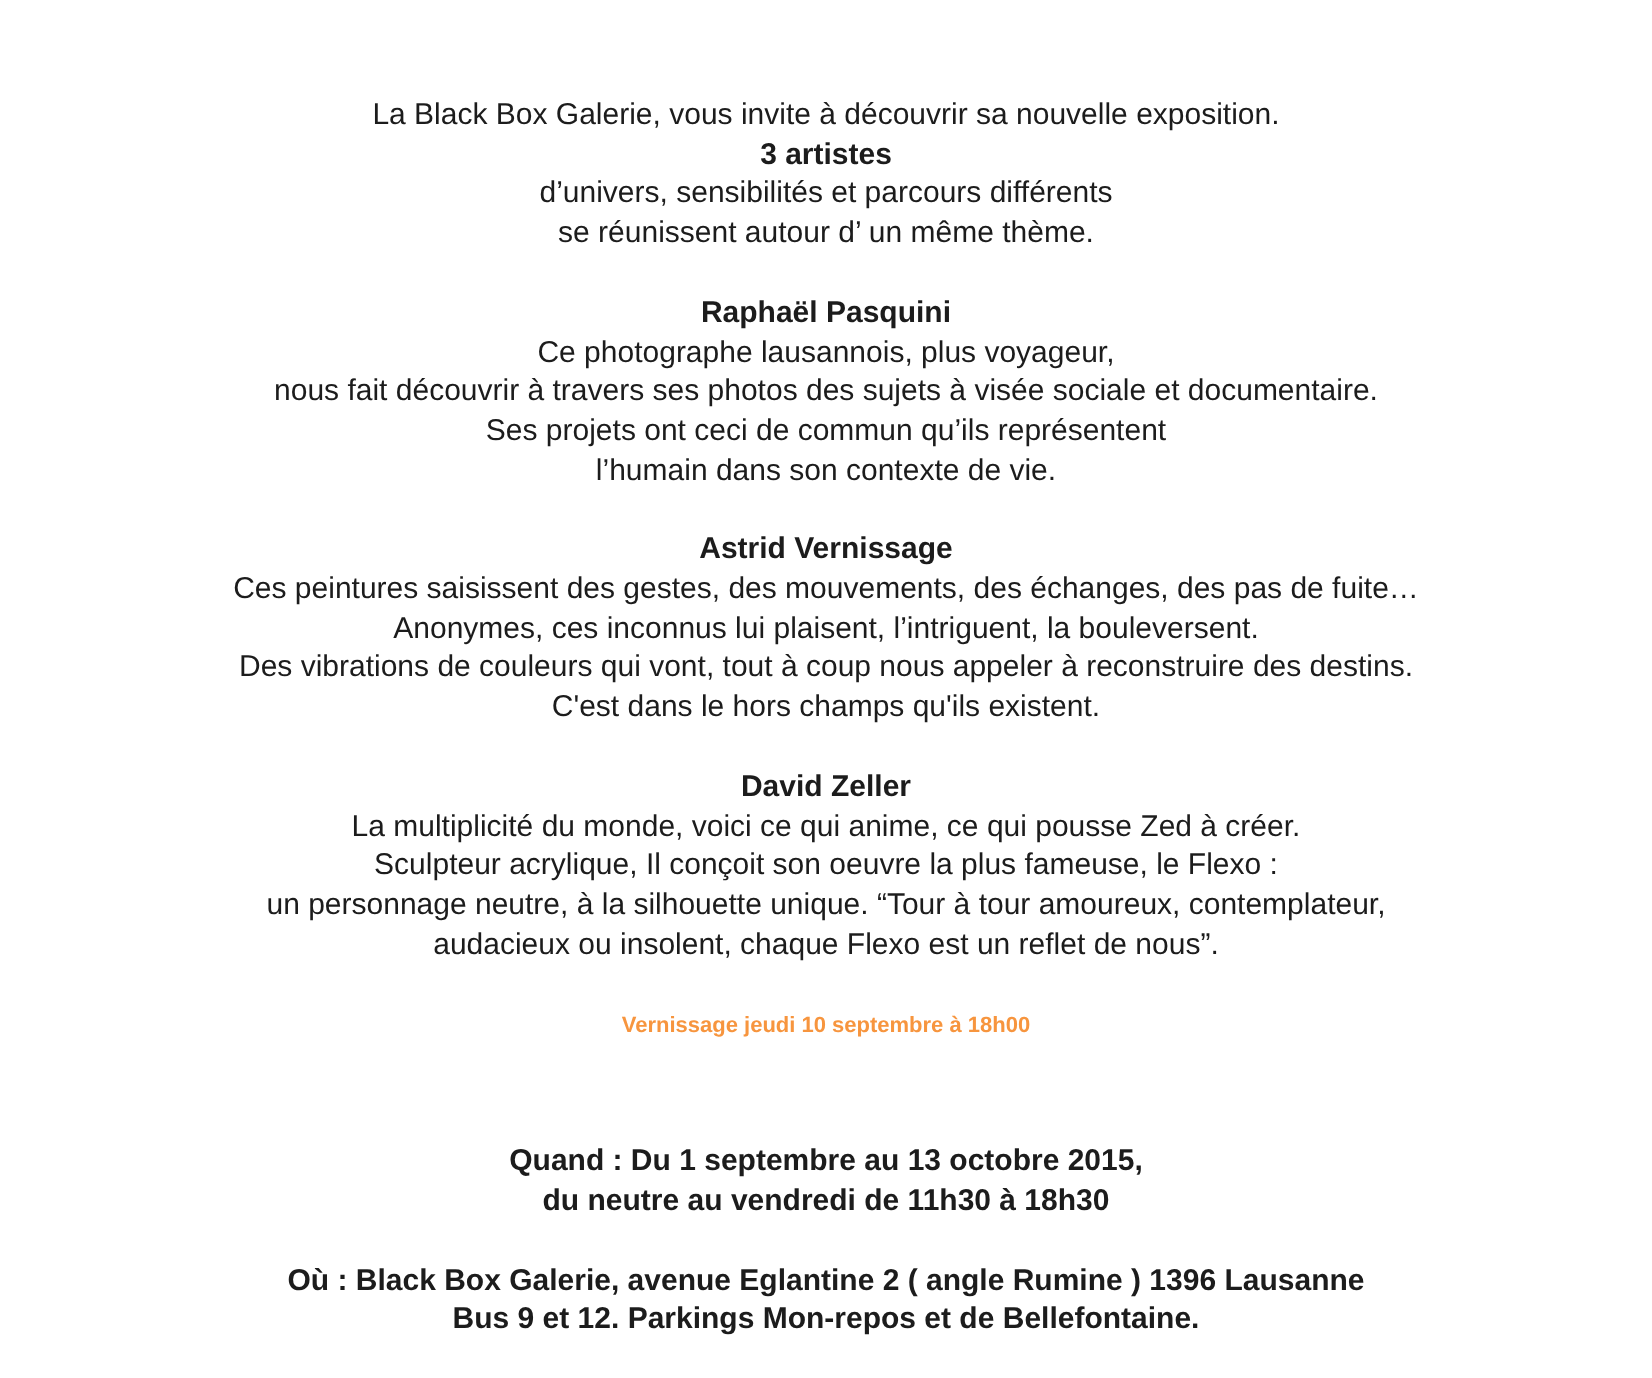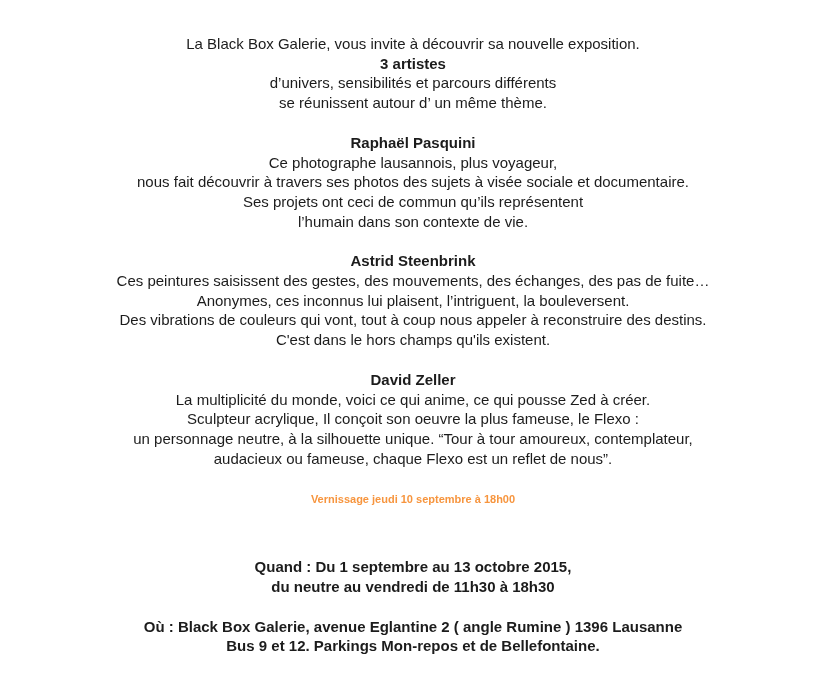--- a/index.html
+++ b/index.html
@@ -27,21 +27,21 @@
     font-weight: 400;
     white-space: nowrap;
   }
   .line.bold {
     font-weight: 700;
   }
   .block {
     margin-top: 20px;
   }
   .block.first {
-    margin-top: 3px;
+    margin-top: 17px;
     text-align: center;
   }
   .vernissage {
     margin-top: 20px;
     font-size: 11px;
     line-height: 22px;
     font-weight: 700;
     color: #f7953e;
     white-space: nowrap;
   }
@@ -63,33 +63,33 @@
 
   <div class="block">
     <div class="line bold">Raphaël Pasquini</div>
     <div class="line">Ce photographe lausannois, plus voyageur,</div>
     <div class="line">nous fait découvrir à travers ses photos des sujets à visée sociale et documentaire.</div>
     <div class="line">Ses projets ont ceci de commun qu’ils représentent</div>
     <div class="line">l’humain dans son contexte de vie.</div>
   </div>
 
   <div class="block">
-    <div class="line bold">Astrid Steenbrink</div>
+    <div class="line bold">Astrid Vernissage</div>
     <div class="line">Ces peintures saisissent des gestes, des mouvements, des échanges, des pas de fuite…</div>
     <div class="line">Anonymes, ces inconnus lui plaisent, l’intriguent, la bouleversent.</div>
     <div class="line">Des vibrations de couleurs qui vont, tout à coup nous appeler à reconstruire des destins.</div>
     <div class="line">C'est dans le hors champs qu'ils existent.</div>
   </div>
 
   <div class="block">
     <div class="line bold">David Zeller</div>
     <div class="line">La multiplicité du monde, voici ce qui anime, ce qui pousse Zed à créer.</div>
     <div class="line">Sculpteur acrylique, Il conçoit son oeuvre la plus fameuse, le Flexo :</div>
     <div class="line">un personnage neutre, à la silhouette unique. “Tour à tour amoureux, contemplateur,</div>
-    <div class="line">audacieux ou fameuse, chaque Flexo est un reflet de nous”.</div>
+    <div class="line">audacieux ou insolent, chaque Flexo est un reflet de nous”.</div>
   </div>
 
   <div class="vernissage">Vernissage jeudi 10 septembre à 18h00</div>
 
   <div class="block quand-block">
     <div class="line bold">Quand : Du 1 septembre au 13 octobre 2015,</div>
     <div class="line bold">du neutre au vendredi de 11h30 à 18h30</div>
   </div>
 
   <div class="block">

